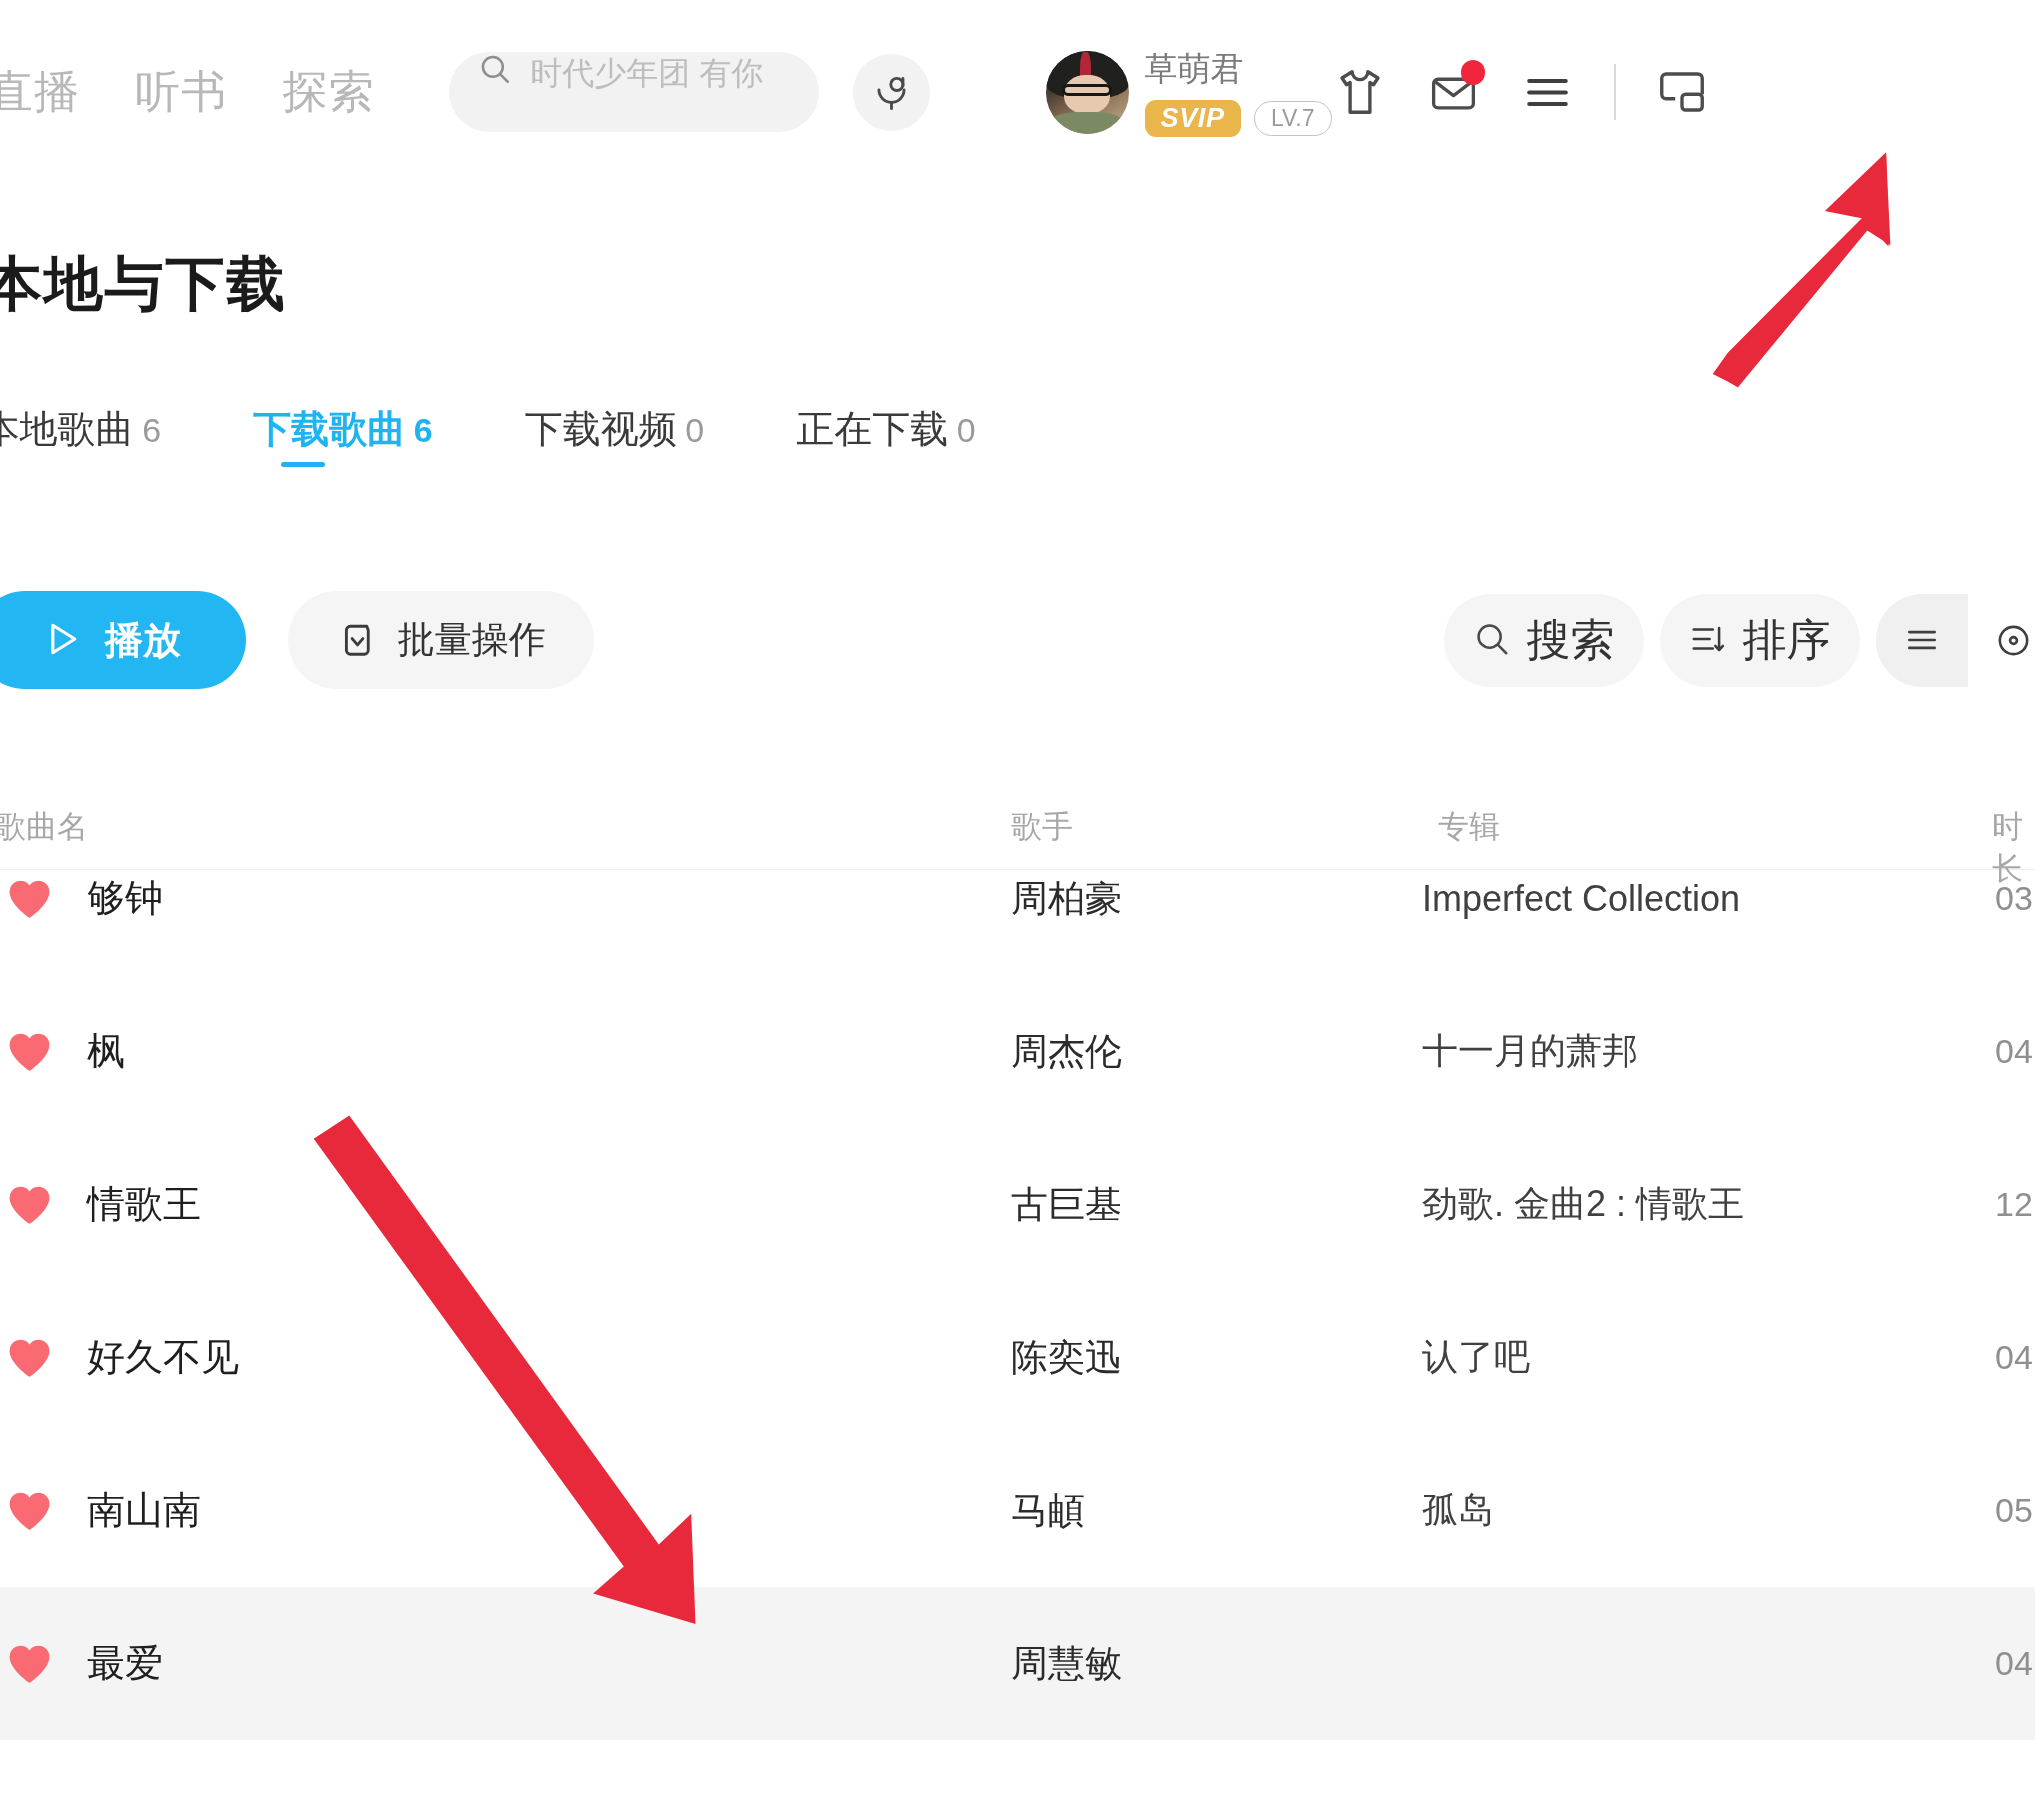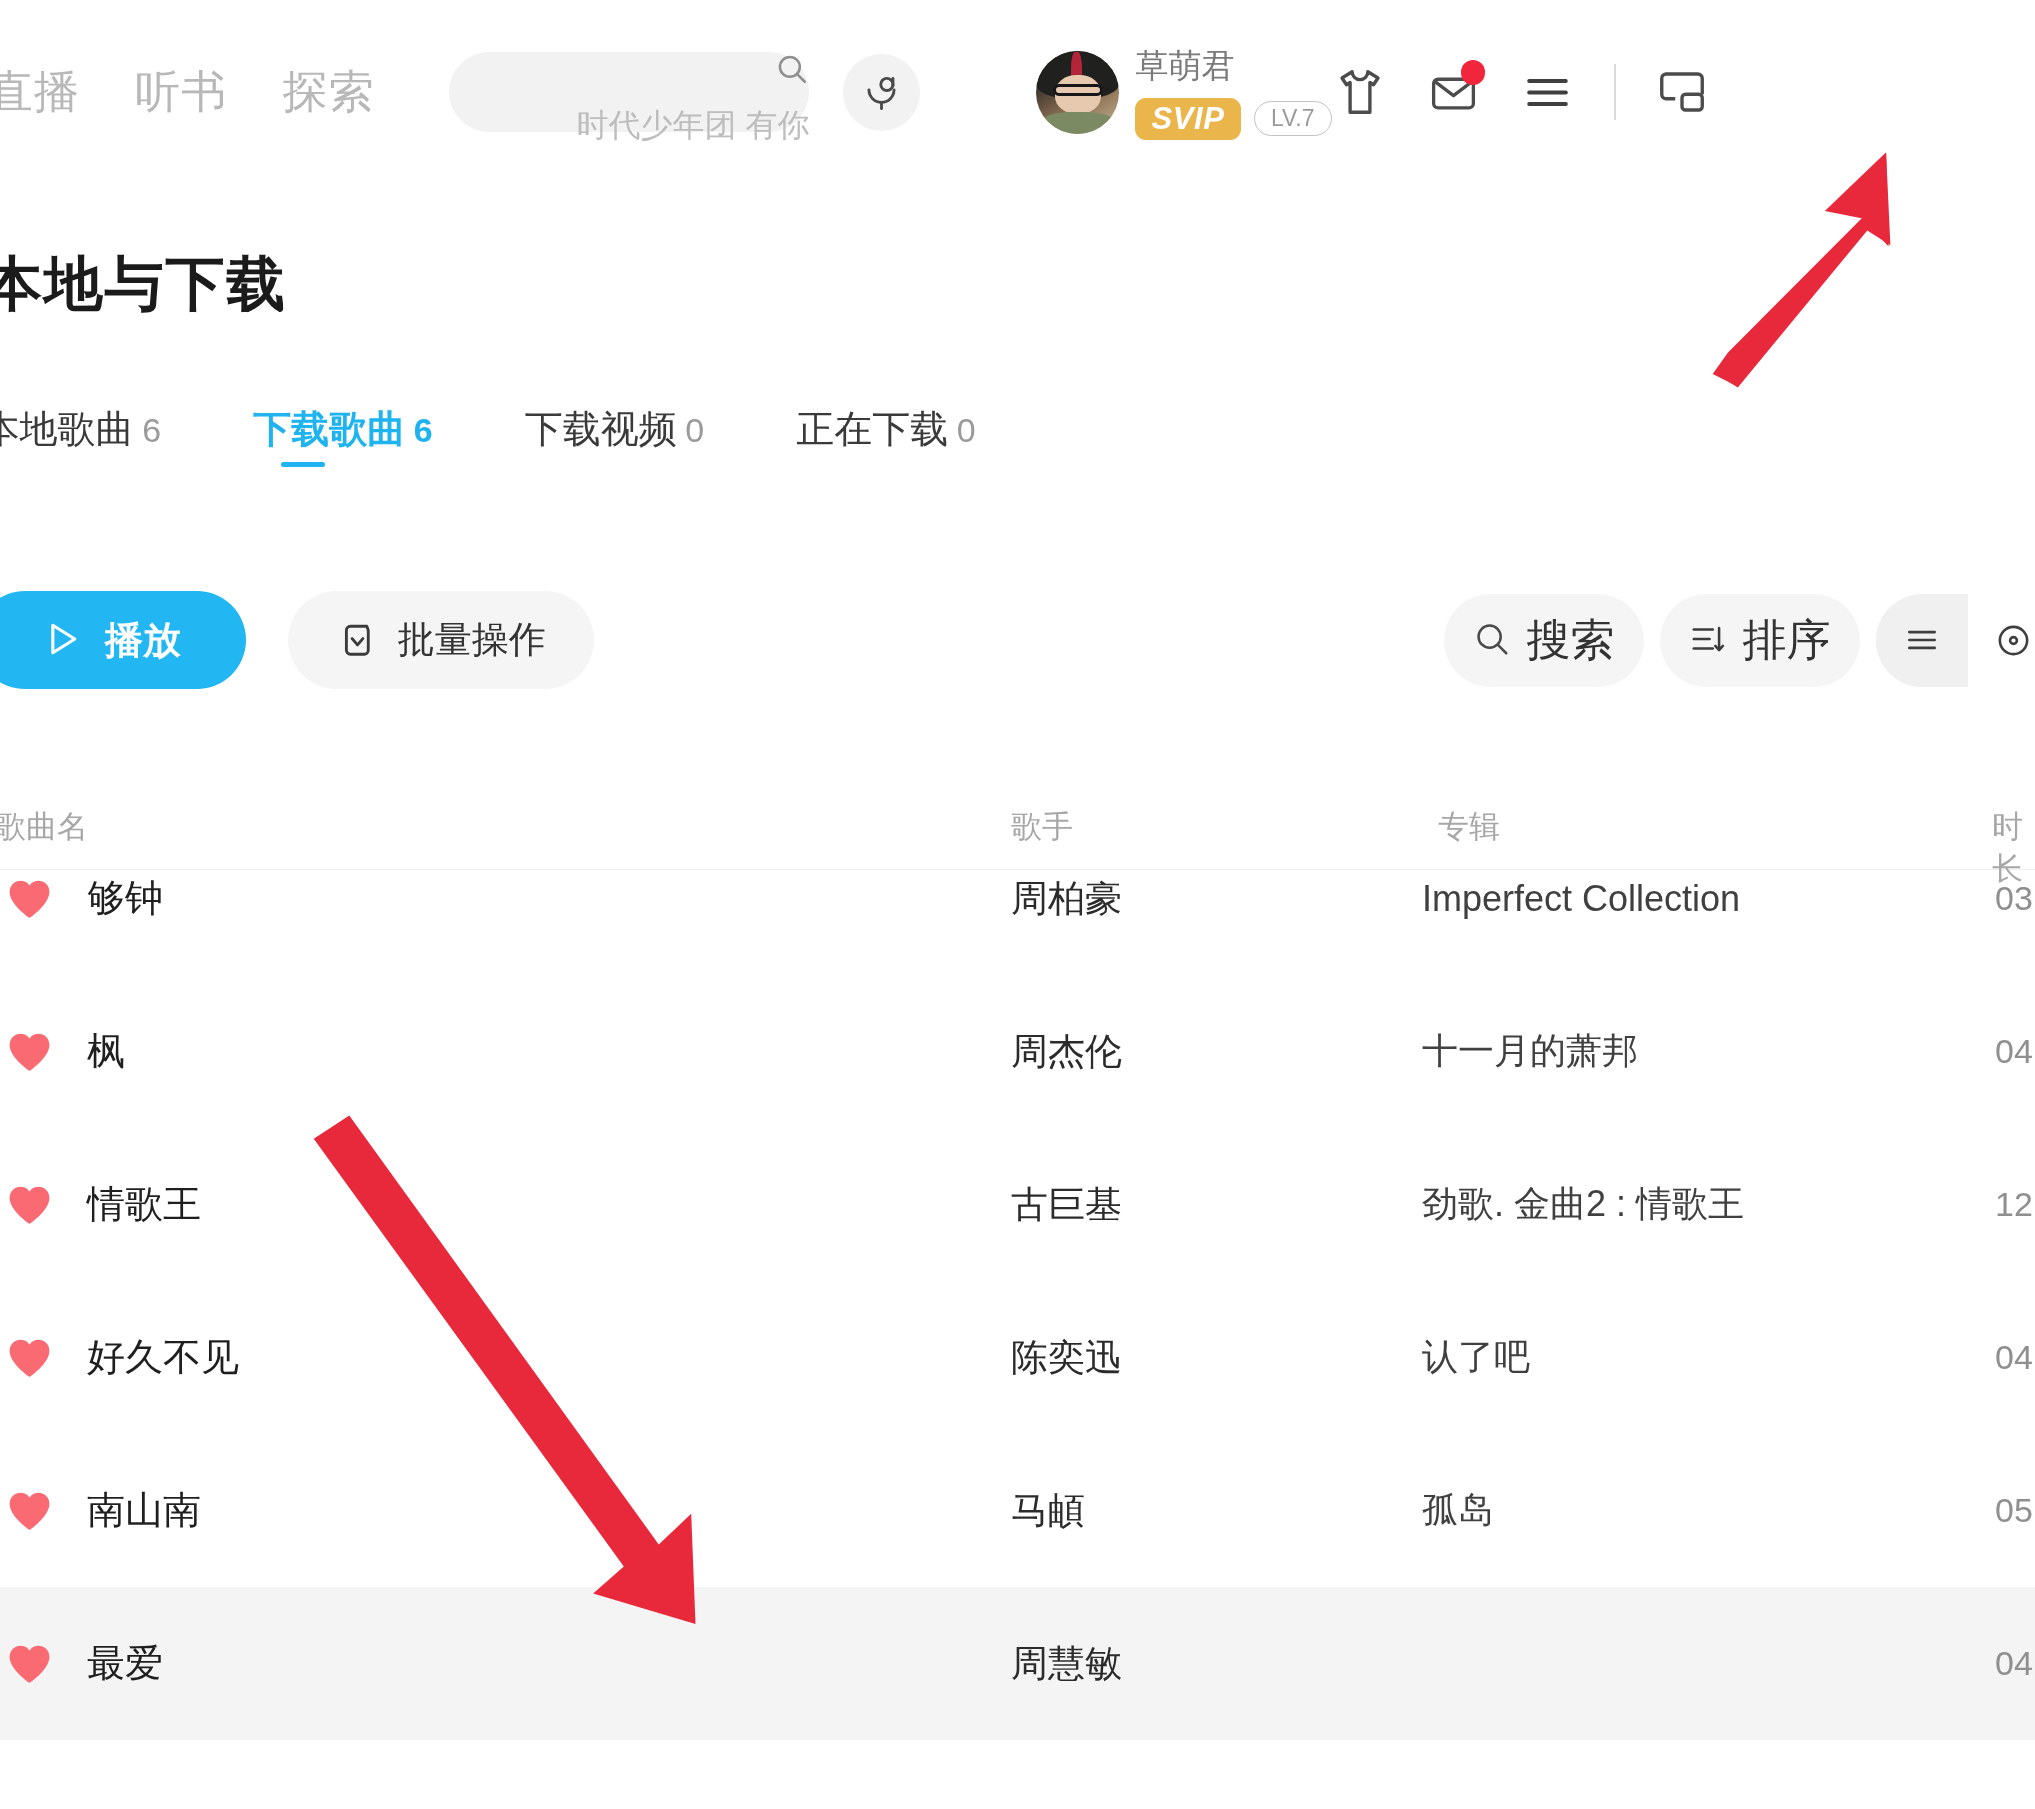--- a/index.html
+++ b/index.html
@@ -18,21 +18,21 @@
   }
   .nav-links { display: flex; align-items: center; gap: 55px; margin-left: -12.3px; }
   .nav-link {
     font-size: 45px; color: #b8b8b8; letter-spacing: 1.2px; white-space: nowrap;
     font-weight: 400;
   }
   .search-box {
     margin-left: 74px;
     width: 404px; height: 80px; border-radius: 44px;
     background: #f2f2f3;
-    display: flex; align-items: flex-end; padding-left: 29px; gap: 18.4px; flex-direction: column;
+    display: flex; align-items: flex-start; padding-left: 29px; gap: 18.4px;
   }
   .search-ico { width: 34px; height: 34px; flex: 0 0 auto; }
   .search-ph { font-size: 32px; color: #bdbdbd; white-space: nowrap; }
   .mic-btn {
     margin-left: 34px; width: 77px; height: 77px; border-radius: 50%;
     background: #f2f2f3; display:flex; align-items:center; justify-content:center;
     flex: 0 0 auto;
   }
 
   .user-block { margin-left: 116px; display: flex; align-items: center; gap: 16px; }
@@ -43,21 +43,21 @@
   }
   .avatar .hair{position:absolute;left:0;top:0;width:100%;height:58%;background:#20201e;border-radius:50% 50% 45% 45%/70% 70% 30% 30%;}
   .avatar .streak{position:absolute;left:42%;top:2%;width:13%;height:46%;background:#b3263a;border-radius:40%;}
   .avatar .face{position:absolute;left:22%;top:30%;width:56%;height:46%;background:#e6c9ae;border-radius:46%;}
   .avatar .glasses{position:absolute;left:20%;top:40%;width:60%;height:15%;border:3.1px solid #17171a;border-radius:13.5px;}
   .avatar .body{position:absolute;left:8%;bottom:0;width:84%;height:26%;background:#7c8a63;border-radius:40% 40% 0 0;}
   .user-meta { display: flex; flex-direction: column; gap: 8.6px; }
   .user-name { font-size: 33px; color: #7b7b7b; }
   .badges { display: flex; align-items: center; gap: 13.5px; }
   .svip {
-    background: #eab54a; color: #ffffff; font-size: 31px; font-weight: 700; font-style: italic;
+    background: #eab54a; color: #ffffff; font-size: 27px; font-weight: 700; font-style: italic;
     padding: 3.1px 16px; border-radius: 11px; letter-spacing: 0.6px;
   }
   .lv {
     border: 1.8px solid #c2c2c2; color: #9a9a9a; font-size: 23px;
     padding: 3.1px 16px; border-radius: 24.5px;
   }
 
   .header-icons { margin-left: auto; display: flex; align-items: center; gap: 38px; padding-right: 0px; }
   .hicon { position: relative; width: 56px; height: 56px; display:flex; align-items:center; justify-content:center; }
   .dot {

